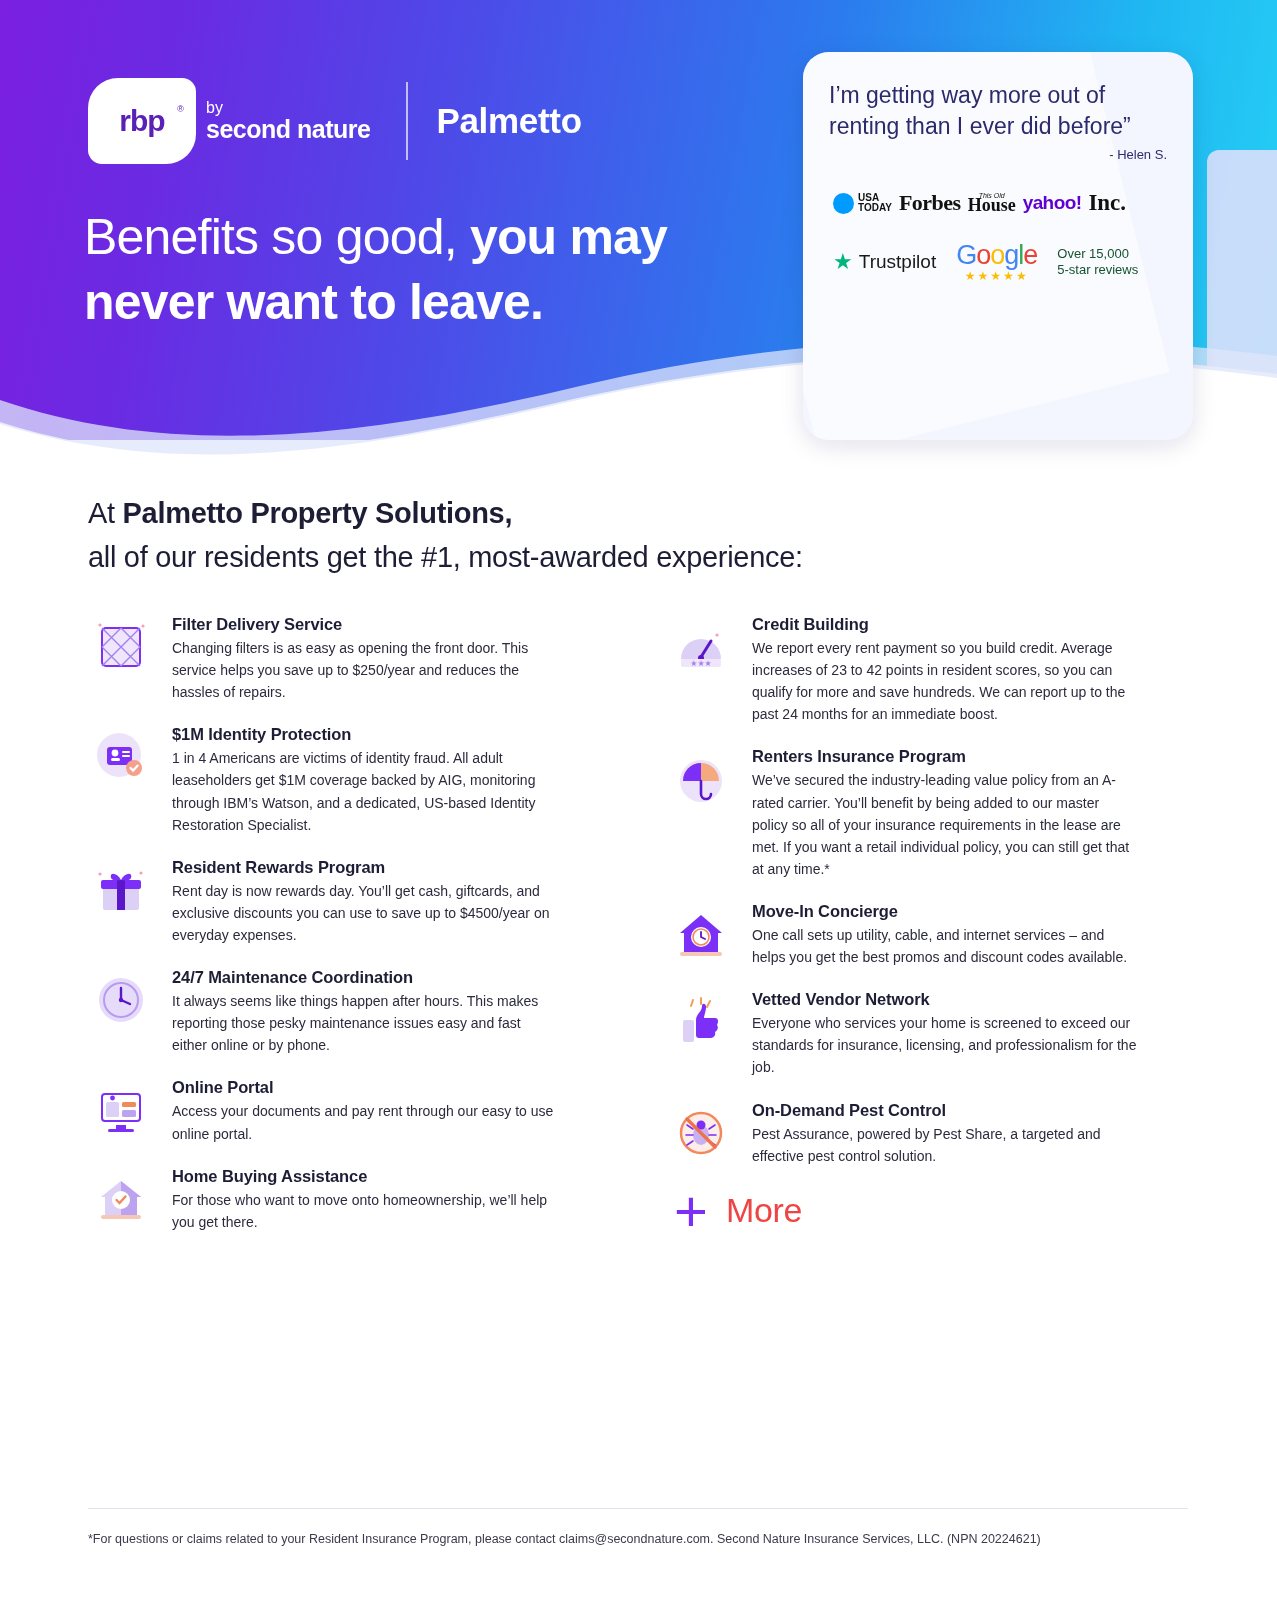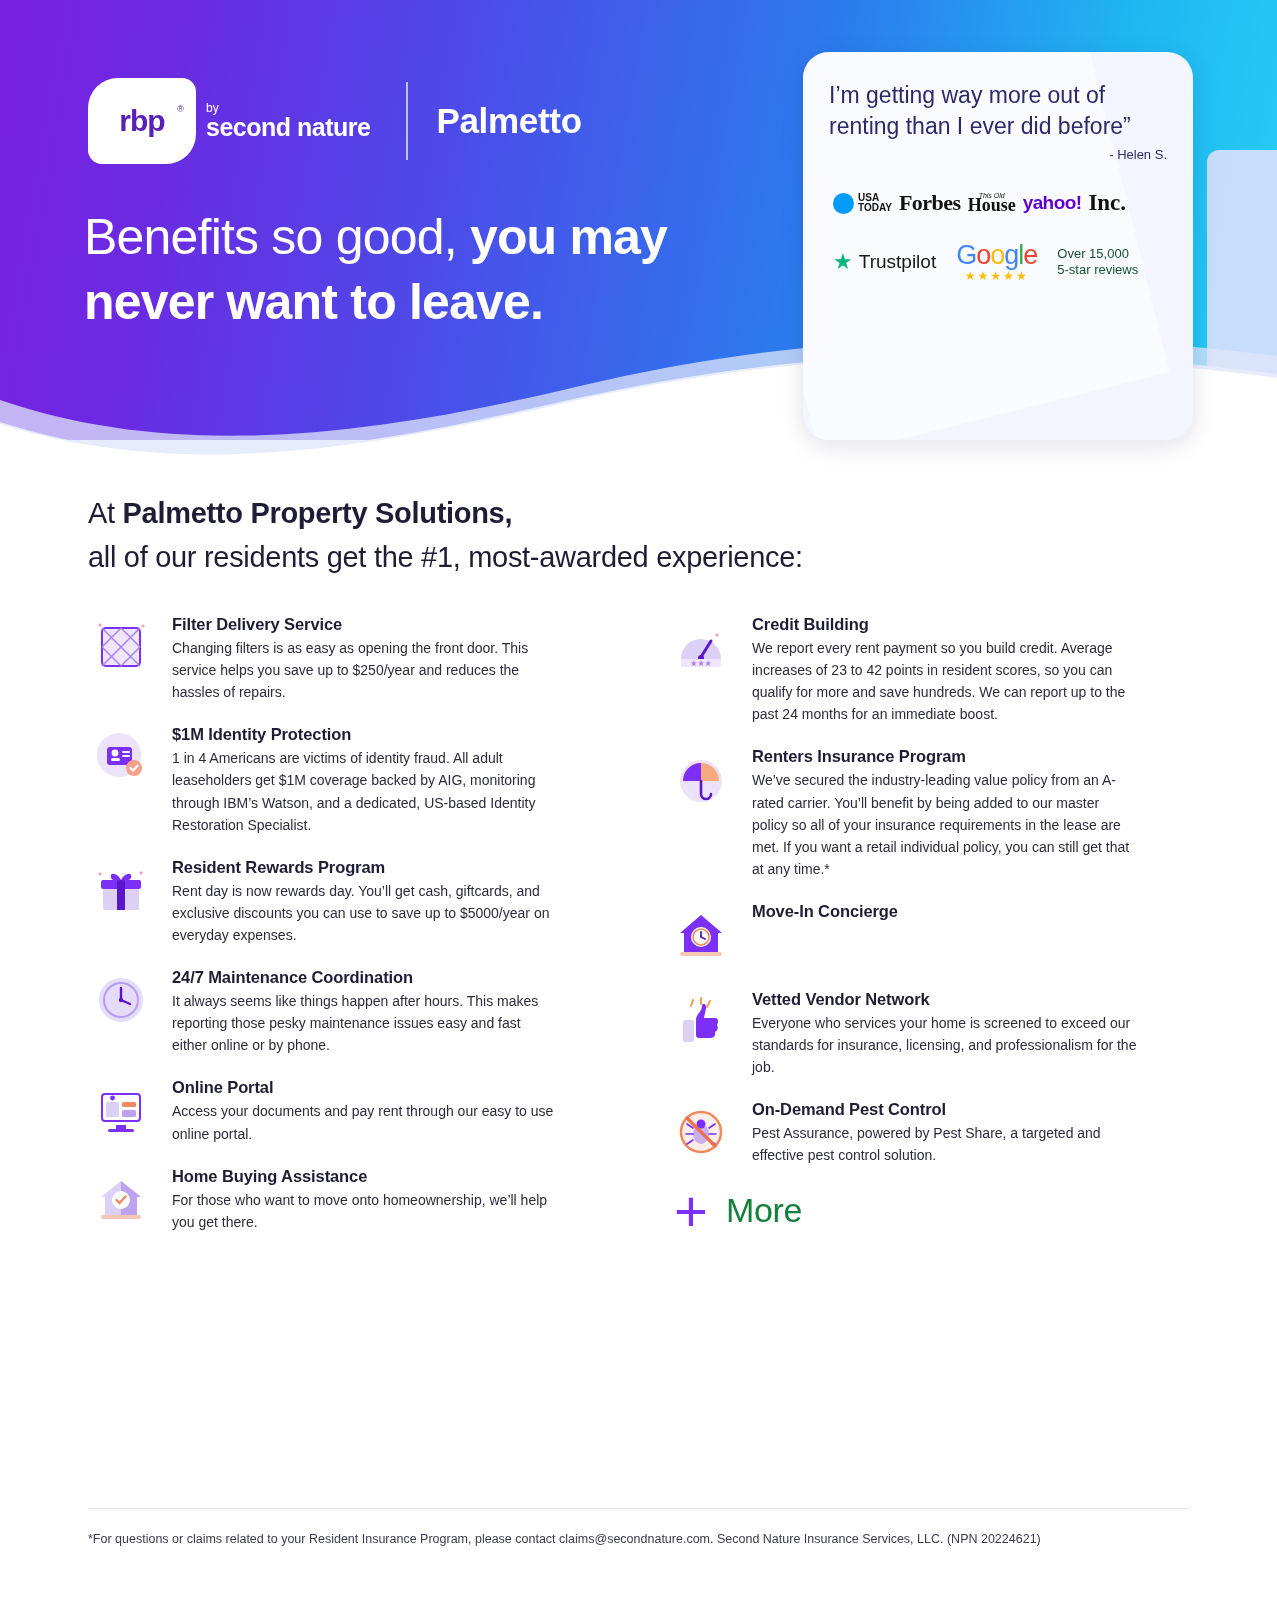--- a/index.html
+++ b/index.html
@@ -86,21 +86,21 @@
     top: 26px;
     font-size: 9px;
     color: #5B21B6;
   }
   .by-second-nature {
     margin-left: 10px;
     color: #fff;
     line-height: 1.02;
   }
   .by-second-nature .by {
-    font-size: 12px;
+    font-size: 16px;
     display: block;
     margin-bottom: 1px;
   }
   .by-second-nature .sn {
     font-size: 25px;
     font-weight: bold;
     display: block;
     letter-spacing: -0.5px;
   }
   .divider-v {
@@ -267,21 +267,21 @@
     padding-left: 6px;
   }
   .plus-sign {
     font-size: 58px;
     color: #7b2ff7;
     line-height: 0.75;
     font-weight: 400;
   }
   .more-label {
     font-size: 34px;
-    color: #15803d;
+    color: #ef4444;
     letter-spacing: -0.3px;
   }
 
   .footnote {
     position: absolute;
     left: 88px;
     top: 1532px;
     width: 1100px;
     font-size: 12.5px;
     color: #3a3a4d;
@@ -416,21 +416,21 @@
             <rect x="10" y="20" width="40" height="9" rx="2" fill="#7b2ff7"></rect>
             <rect x="26" y="20" width="8" height="30" fill="#5b16c9"></rect>
             <path d="M30 20 C26 12, 18 12, 20 18 C21.5 21, 27 20.5, 30 20 Z" fill="#7b2ff7"></path>
             <path d="M30 20 C34 12, 42 12, 40 18 C38.5 21, 33 20.5, 30 20 Z" fill="#7b2ff7"></path>
             <circle cx="9" cy="14" r="1.6" fill="#f4a0b6"></circle>
               <circle cx="50" cy="13" r="1.6" fill="#f4a0b6"></circle>
           </svg>
         </div>
         <div class="txt">
           <h3>Resident Rewards Program</h3>
-          <p>Rent day is now rewards day. You’ll get cash, giftcards, and exclusive discounts you can use to save up to $5000/year on everyday expenses.</p>
+          <p>Rent day is now rewards day. You’ll get cash, giftcards, and exclusive discounts you can use to save up to $4500/year on everyday expenses.</p>
         </div>
       </div>
 
       <div class="benefit">
         <div class="icon-wrap">
           <svg width="60" height="60" viewBox="0 0 60 60">
             <circle cx="30" cy="30" r="22" fill="#e6dcfa"></circle>
             <circle cx="30" cy="30" r="17" fill="none" stroke="#b79bf0" stroke-width="2"></circle>
             <path d="M30 30 L30 18 M30 30 L39 34" stroke="#5b16c9" stroke-width="2.4" stroke-linecap="round"></path>
             <circle cx="30" cy="30" r="2.2" fill="#5b16c9"></circle>
@@ -517,20 +517,21 @@
           <svg width="60" height="60" viewBox="0 0 60 60">
             <path d="M30 11 L51 29 L47 29 L47 48 L13 48 L13 29 L9 29 Z" fill="#7b2ff7"></path>
             <circle cx="30" cy="33" r="10" fill="#ffffff"></circle>
             <circle cx="30" cy="33" r="8" fill="none" stroke="#f08a5c" stroke-width="1.6"></circle>
             <path d="M30 33 L30 28 M30 33 L34 35" stroke="#5b16c9" stroke-width="1.8" stroke-linecap="round"></path>
             <rect x="9" y="48" width="42" height="4" rx="2" fill="#f6c7b5"></rect>
           </svg>
         </div>
         <div class="txt">
           <h3>Move-In Concierge</h3>
+          <p>One call sets up utility, cable, and internet services – and helps you get the best promos and discount codes available.</p>
         </div>
       </div>
 
       <div class="benefit">
         <div class="icon-wrap">
           <svg width="60" height="60" viewBox="0 0 60 60">
             <path d="M22 8 L20 14 M30 6 L30 12 M39 9 L36 15" stroke="#f0a050" stroke-width="2" stroke-linecap="round"></path>
             <rect x="12" y="28" width="11" height="22" rx="2" fill="#ddd0f7"></rect>
             <path d="M25 28 C25 22, 31 20, 31 14 C31 11, 35 11, 35 15 C35 19, 33 24, 33 26 L44 26 C47 26, 48 29, 46 33 C48 36, 46 39, 44 40 C45 43, 43 46, 40 46 L28 46 C26 46, 25 45, 25 43 Z" fill="#7b2ff7"></path>
           </svg>

